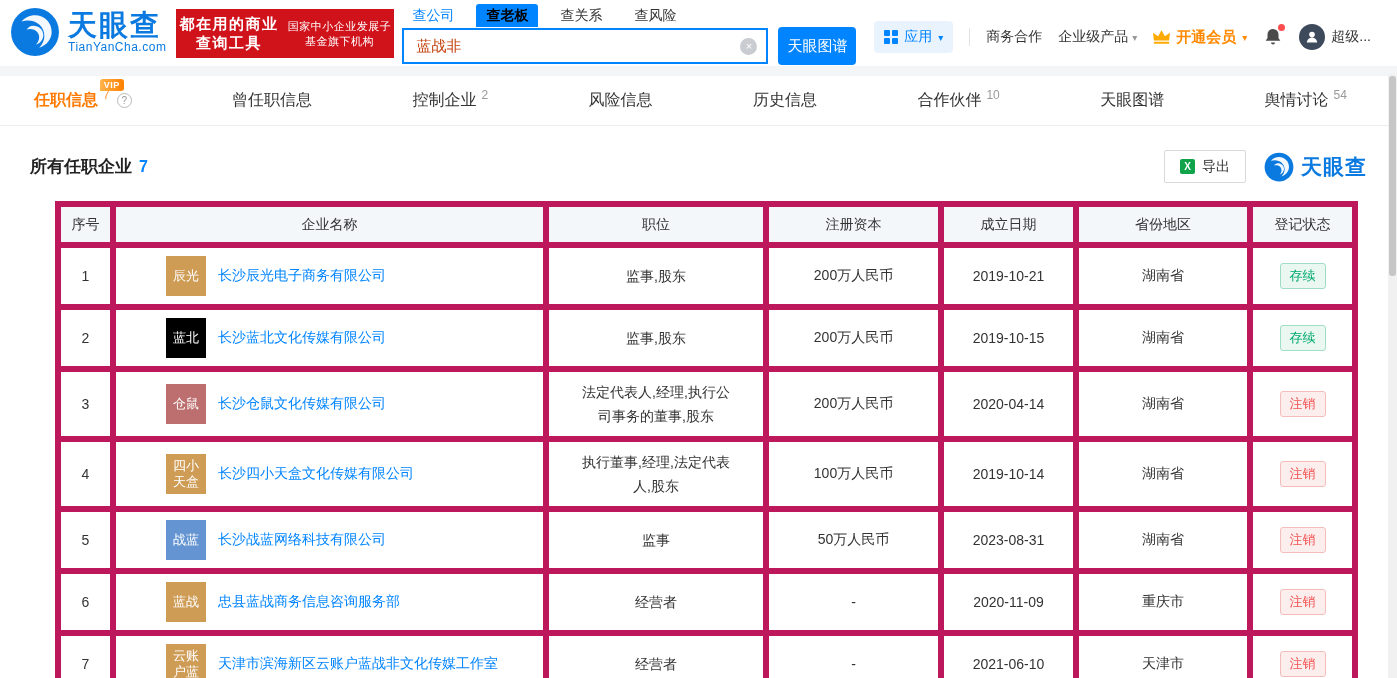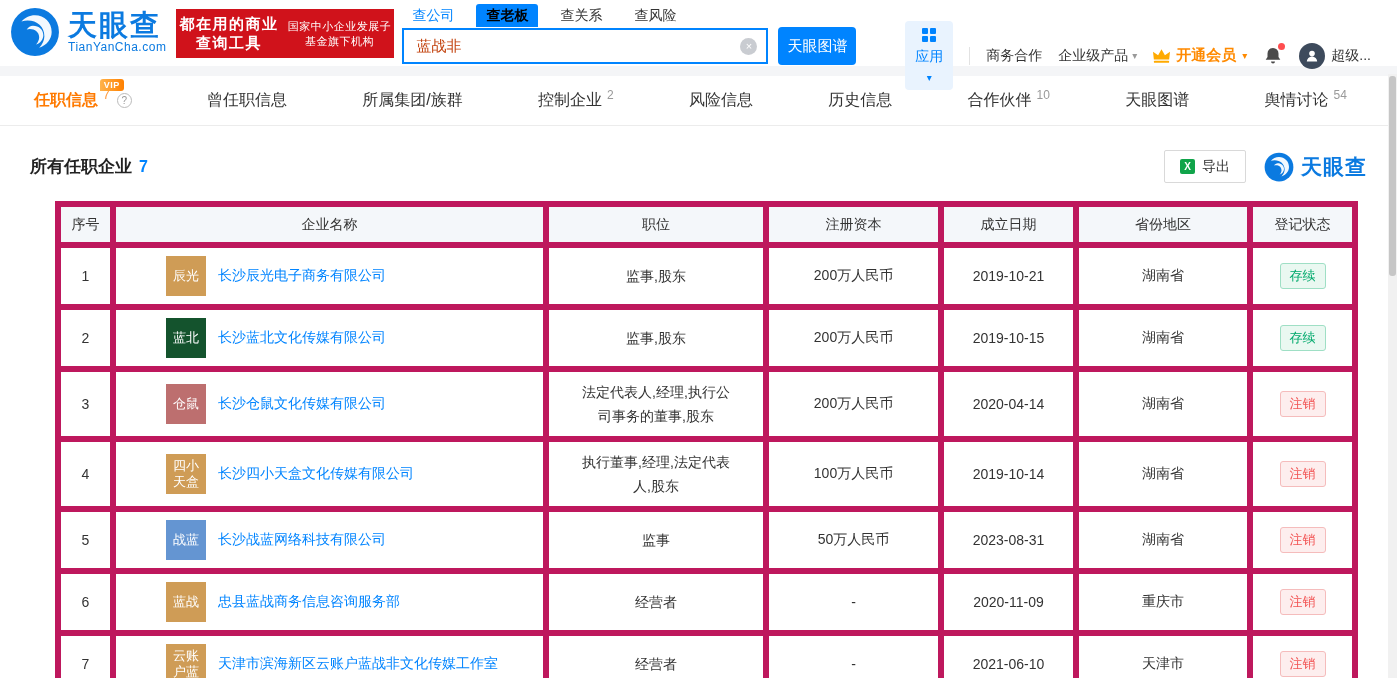--- a/index.html
+++ b/index.html
@@ -21,21 +21,21 @@
   .search-tab { width:62px; text-align:center; font-size:14px; color:#333; height:23px; line-height:23px; cursor:pointer; }
   .search-tab.link { color:#0084ff; }
   .search-tab.active { background:#0084ff; color:#000000; font-weight:bold; border-radius:3px 3px 0 0; }
   .search-row { display:flex; align-items:center; }
   .search-box { width:366px; height:36px; border:2px solid #0084ff; background:#fff; display:flex; align-items:center; padding:0 9px 0 12px; }
   .search-box input { flex:1; border:none; outline:none; font-size:15px; color:#c2410c; font-family:inherit; background:transparent; }
   .clear-btn { width:17px; height:17px; border-radius:50%; background:#c9ccd1; color:#fff; font-size:11px; line-height:17px; text-align:center; cursor:pointer; flex:0 0 17px; }
   .search-submit { margin-left:10px; width:78px; height:38px; background:#0084ff; color:#fff; font-size:15px; border:none; border-radius:4px; cursor:pointer; font-family:inherit; }
 
   .top-right { margin-left:auto; display:flex; align-items:center; gap:16px; margin-top:17px; padding-right:16px; }
-  .apps-chip { display:flex; align-items:center; gap:6px; background:#e9f3fe; color:#0084ff; padding:7px 10px; border-radius:4px; font-size:14px; cursor:pointer;flex-direction:column; }
+  .apps-chip { display:flex; align-items:center; gap:6px; background:#e9f3fe; color:#0084ff; padding:7px 10px; border-radius:4px; font-size:14px; cursor:pointer; }
   .apps-chip .caret { color:#0084ff; }
   .vdiv { width:1px; height:18px; background:#e2e2e2; }
   .menu-item { font-size:14px; color:#333; cursor:pointer; display:flex; align-items:center; gap:4px; white-space:nowrap; }
   .caret { font-size:10px; color:#999; }
   .vip-link { color:#ff8a00; font-weight:bold; display:flex; gap:6px; align-items:center; font-size:15px; cursor:pointer; white-space:nowrap; }
   .vip-link .caret { color:#ff8a00; }
   .bell-wrap { position:relative; cursor:pointer; width:20px; height:20px; }
   .bell-dot { position:absolute; top:-3px; right:-2px; width:7px; height:7px; background:#ff4d4f; border-radius:50%; }
   .user-wrap { display:flex; align-items:center; gap:6px; cursor:pointer; }
   .user-avatar { width:26px; height:26px; border-radius:50%; background:#3d4a5c; display:flex; align-items:center; justify-content:center; }
@@ -182,24 +182,20 @@
         <span class="count">7</span>
         <span class="vip-badge">VIP</span>
         <span class="help-icon">?</span>
       </div>
 
       <div class="nav-tab">
         <span>曾任职信息</span>
 
       </div>
 
-      <div class="nav-tab">
-        <span>所属集团/族群</span>
-
-      </div>
 
       <div class="nav-tab">
         <span>控制企业</span>
         <span class="count">2</span>
 
       </div>
 
       <div class="nav-tab">
         <span>风险信息</span>
 
@@ -296,21 +292,21 @@
             <td>湖南省</td>
             <td>
               <span class="badge active">存续</span>
             </td>
           </tr>
 
           <tr>
             <td>2</td>
             <td class="company-cell">
               <div class="company-inner">
-                <div class="company-avatar" style="background: #14532d;">
+                <div class="company-avatar" style="background: #000000;">
                   <span>蓝北</span>
                 </div>
                 <a class="company-link">长沙蓝北文化传媒有限公司</a>
               </div>
             </td>
             <td class="position-cell">监事,股东</td>
             <td>200万人民币</td>
             <td>2019-10-15</td>
             <td>湖南省</td>
             <td>

